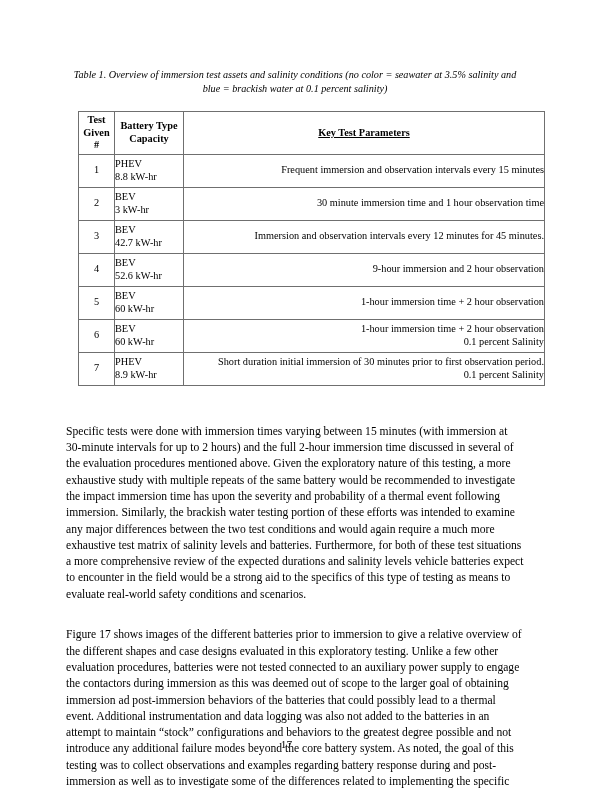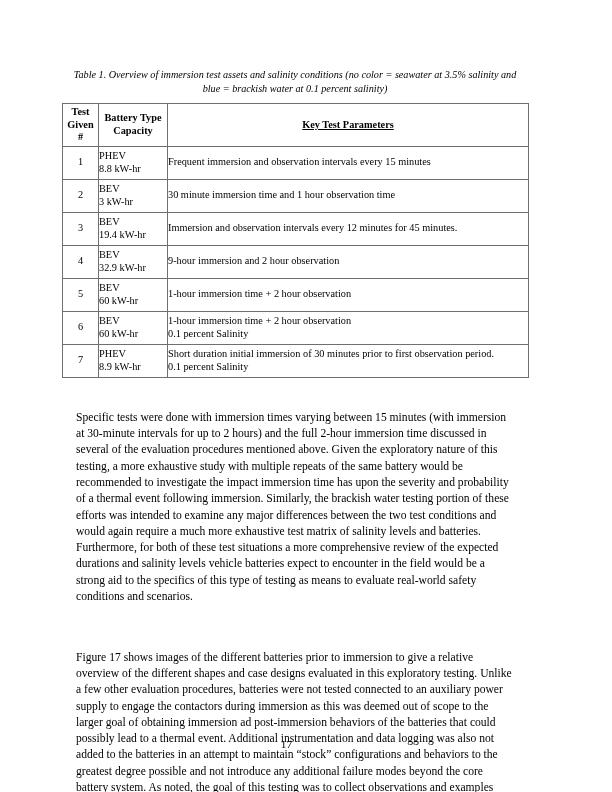--- a/index.html
+++ b/index.html
@@ -40,21 +40,21 @@
     text-align: center;
     margin: 0 0 8px 0;
     padding: 0 6px;
   }
 
   
   table.data-table {
     border-collapse: collapse;
     width: 466px;
     table-layout: fixed;
-    margin: 0;
+    margin: 16px;
   }
   table.data-table col.c-asset  { width: 36px; }
   table.data-table col.c-batt   { width: 69px; }
   table.data-table col.c-params { width: 361px; }
 
   table.data-table th,
   table.data-table td {
     border: 1px solid #6f6f6f;
     font-size: 10.3px;
     line-height: 12.6px;
@@ -77,28 +77,29 @@
     height: 32px;
   }
   td.cell-asset {
     text-align: center;
   }
   td.cell-batt {
     padding: 3px 0 3px 7px;
   }
   td.cell-params {
     padding: 3px 5px 3px 6px;
+    text-align: right;
   }
   .line2 {
     display: block;
   }
 
   
   .body-text {
-    margin: 14px;
+    margin: 4px;
     font-size: 11.6px;
     line-height: 16.3px;
     text-align: left;
   }
   .para-gap {
     height: 16.3px;
   }
   .after-table-gap {
     height: 18px;
   }
@@ -166,32 +167,32 @@
           </td>
           <td class="cell-params">
             <span class="line2">30 minute immersion time and 1 hour observation time</span>
           </td>
         </tr>
 
         <tr>
           <td class="cell-asset">3</td>
           <td class="cell-batt">
             <span class="line2">BEV</span>
-            <span class="line2">19.4 kW-hr</span>
+            <span class="line2">42.7 kW-hr</span>
           </td>
           <td class="cell-params">
             <span class="line2">Immersion and observation intervals every 12 minutes for 45 minutes.</span>
           </td>
         </tr>
 
         <tr>
           <td class="cell-asset">4</td>
           <td class="cell-batt">
             <span class="line2">BEV</span>
-            <span class="line2">32.9 kW-hr</span>
+            <span class="line2">52.6 kW-hr</span>
           </td>
           <td class="cell-params">
             <span class="line2">9-hour immersion and 2 hour observation</span>
           </td>
         </tr>
 
         <tr>
           <td class="cell-asset">5</td>
           <td class="cell-batt">
             <span class="line2">BEV</span>

